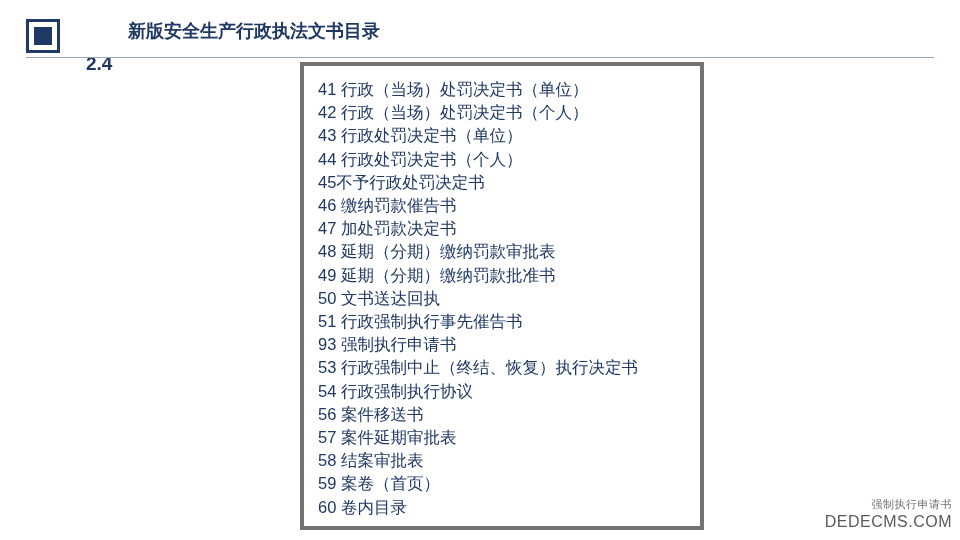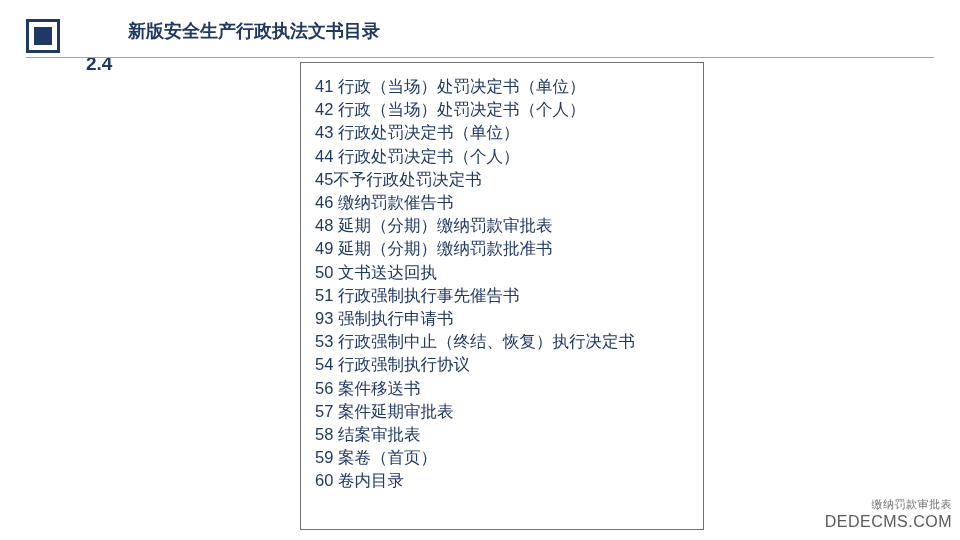--- a/index.html
+++ b/index.html
@@ -72,21 +72,21 @@
     background: #9aa6bb;
   }
 
   
   .content-box {
     position: absolute;
     left: 300px;
     top: 62px;
     width: 404px;
     height: 468px;
-    border: 1px solid #737373;
+    border: 4px solid #737373;
     background: #ffffff;
     box-sizing: border-box;
     padding: 12px 0 0 14px;
   }
   .doc-list {
     list-style: none;
     margin: 0;
     padding: 0;
   }
   .doc-list li {
@@ -128,31 +128,32 @@
 </div>
 
 <div class="content-box">
   <ul class="doc-list">
     <li>41 行政（当场）处罚决定书（单位）</li>
     <li>42 行政（当场）处罚决定书（个人）</li>
     <li>43 行政处罚决定书（单位）</li>
     <li>44 行政处罚决定书（个人）</li>
     <li>45不予行政处罚决定书</li>
     <li>46 缴纳罚款催告书</li>
+    <li>47 加处罚款决定书</li>
     <li>48 延期（分期）缴纳罚款审批表</li>
     <li>49 延期（分期）缴纳罚款批准书</li>
     <li>50 文书送达回执</li>
     <li>51 行政强制执行事先催告书</li>
     <li>93 强制执行申请书</li>
     <li>53 行政强制中止（终结、恢复）执行决定书</li>
     <li>54 行政强制执行协议</li>
     <li>56 案件移送书</li>
     <li>57 案件延期审批表</li>
     <li>58 结案审批表</li>
     <li>59 案卷（首页）</li>
     <li>60 卷内目录</li>
   </ul>
 </div>
 
 <div class="watermark">
-  <div class="wm-cn">缴纳罚款审批表</div>
+  <div class="wm-cn">强制执行申请书</div>
   <div class="wm-en">DEDECMS.COM</div>
 </div>
 
 </body></html>

